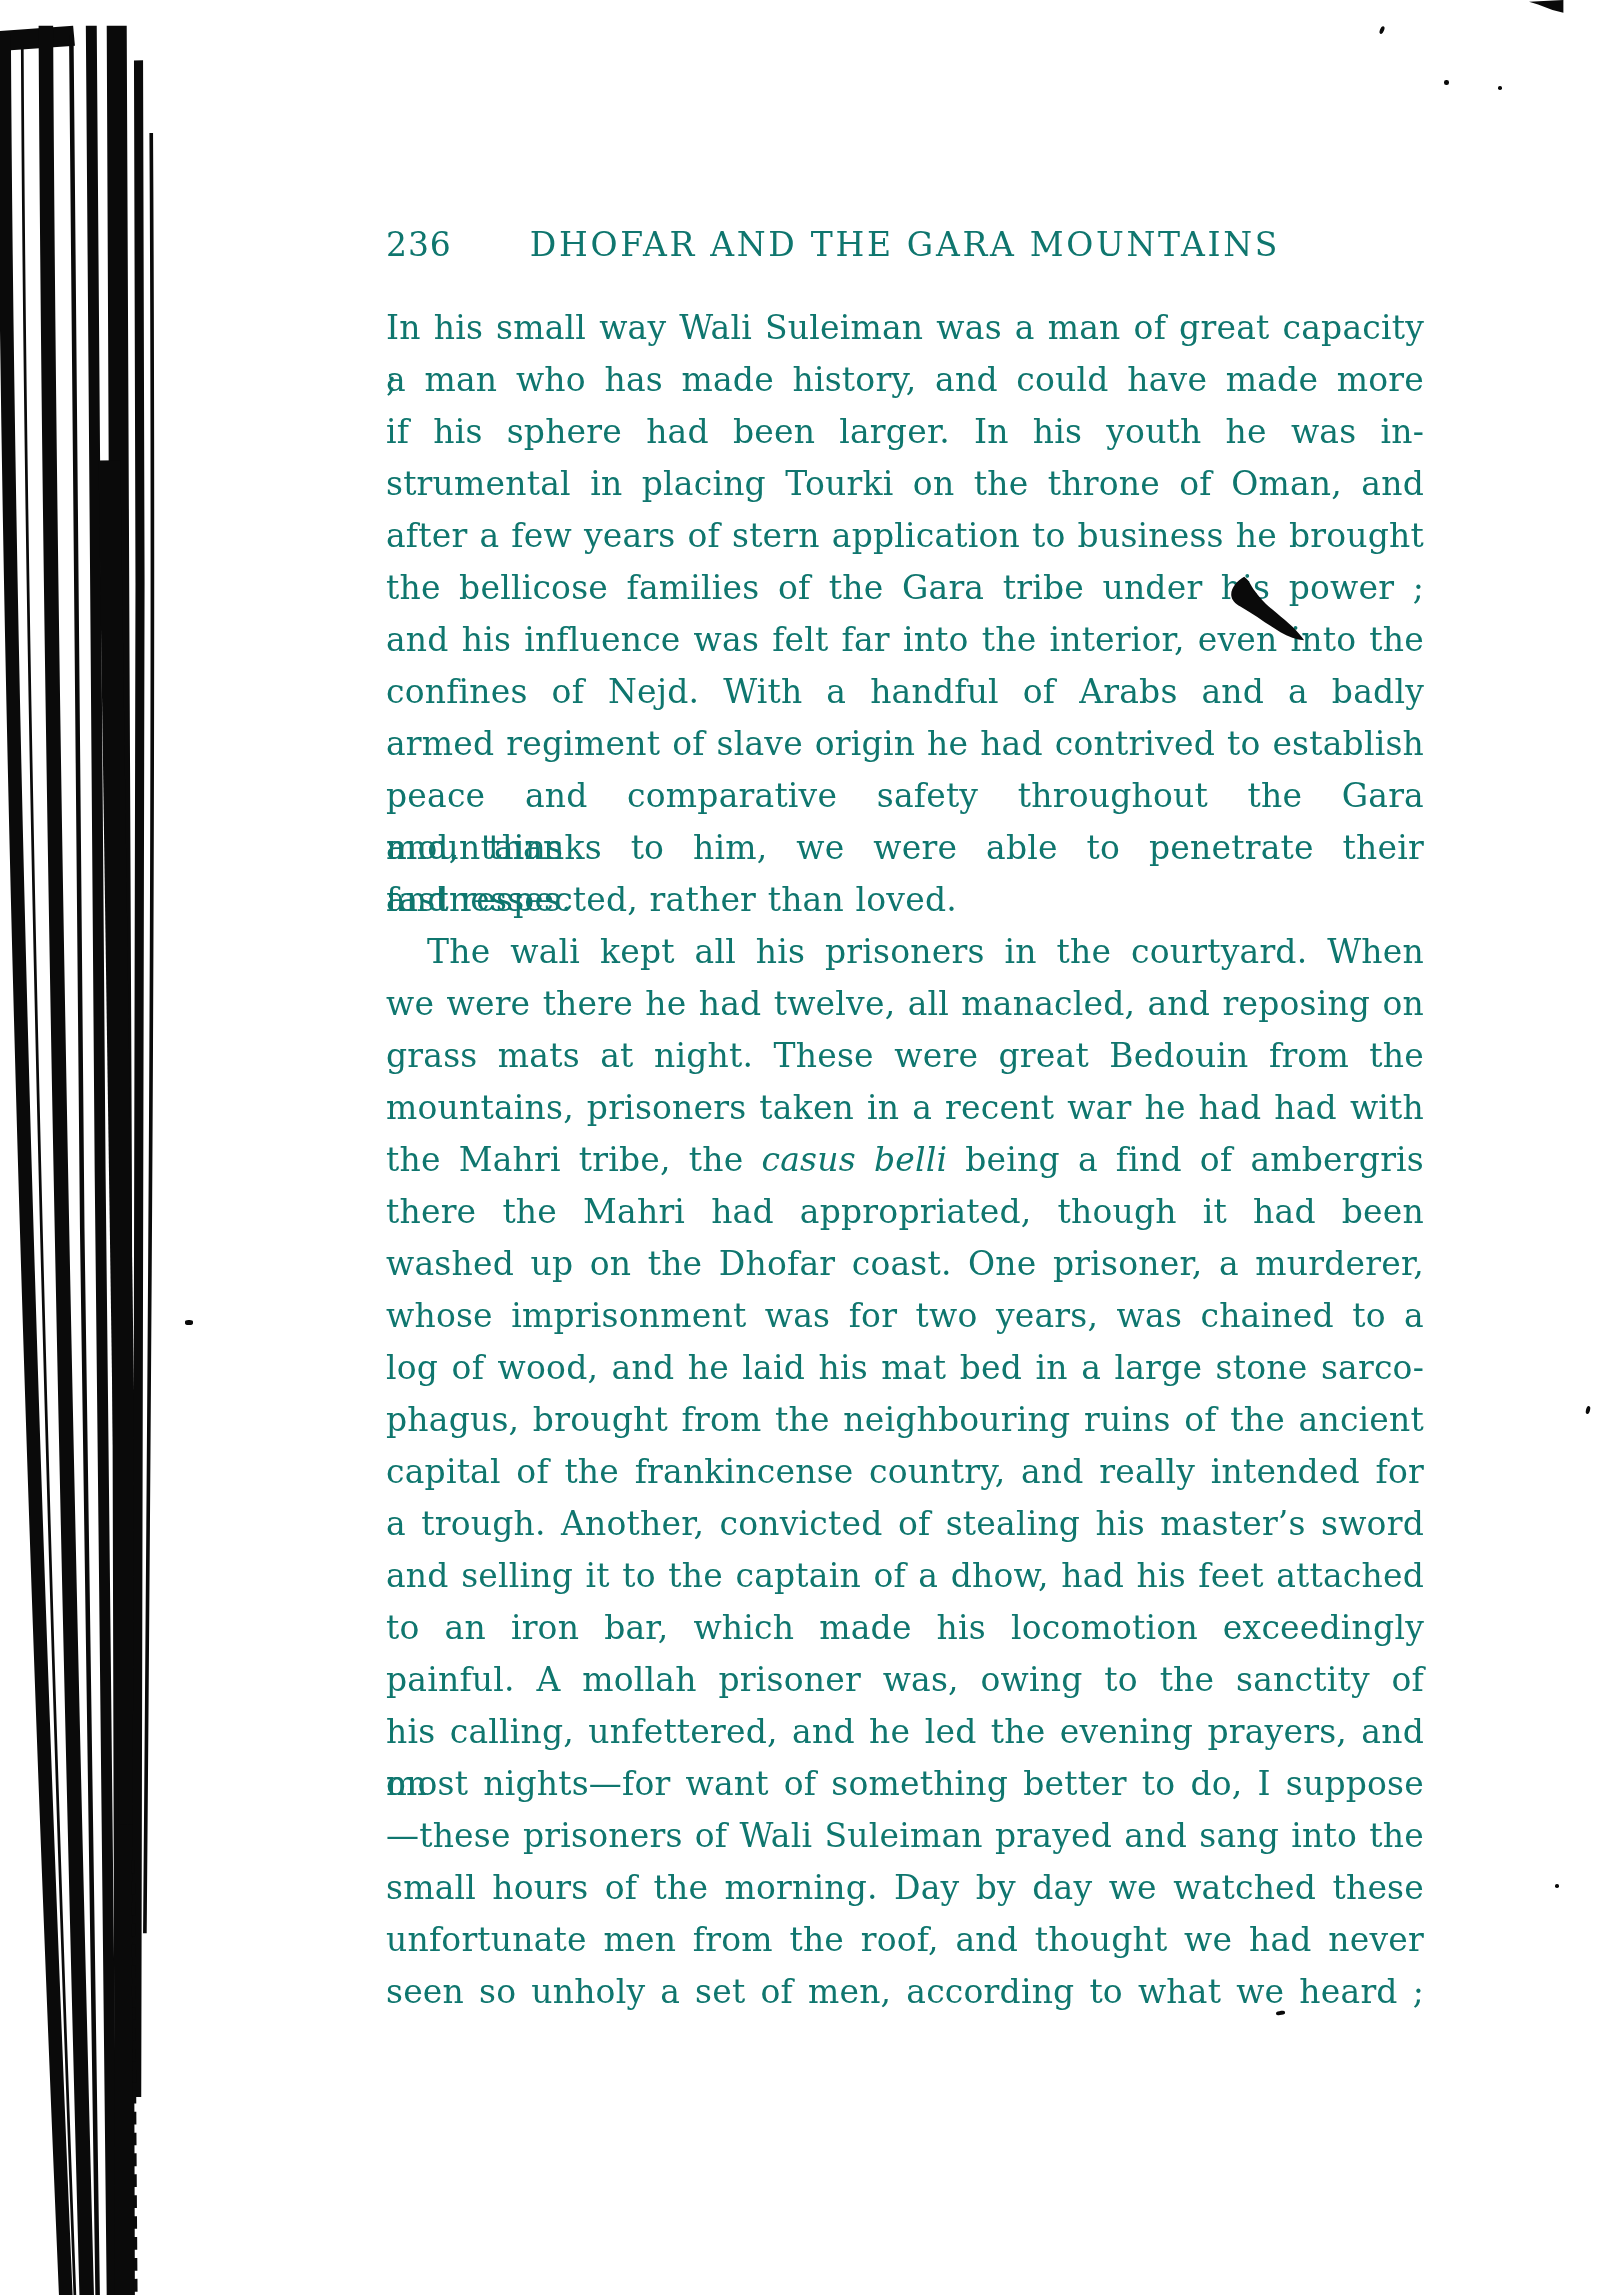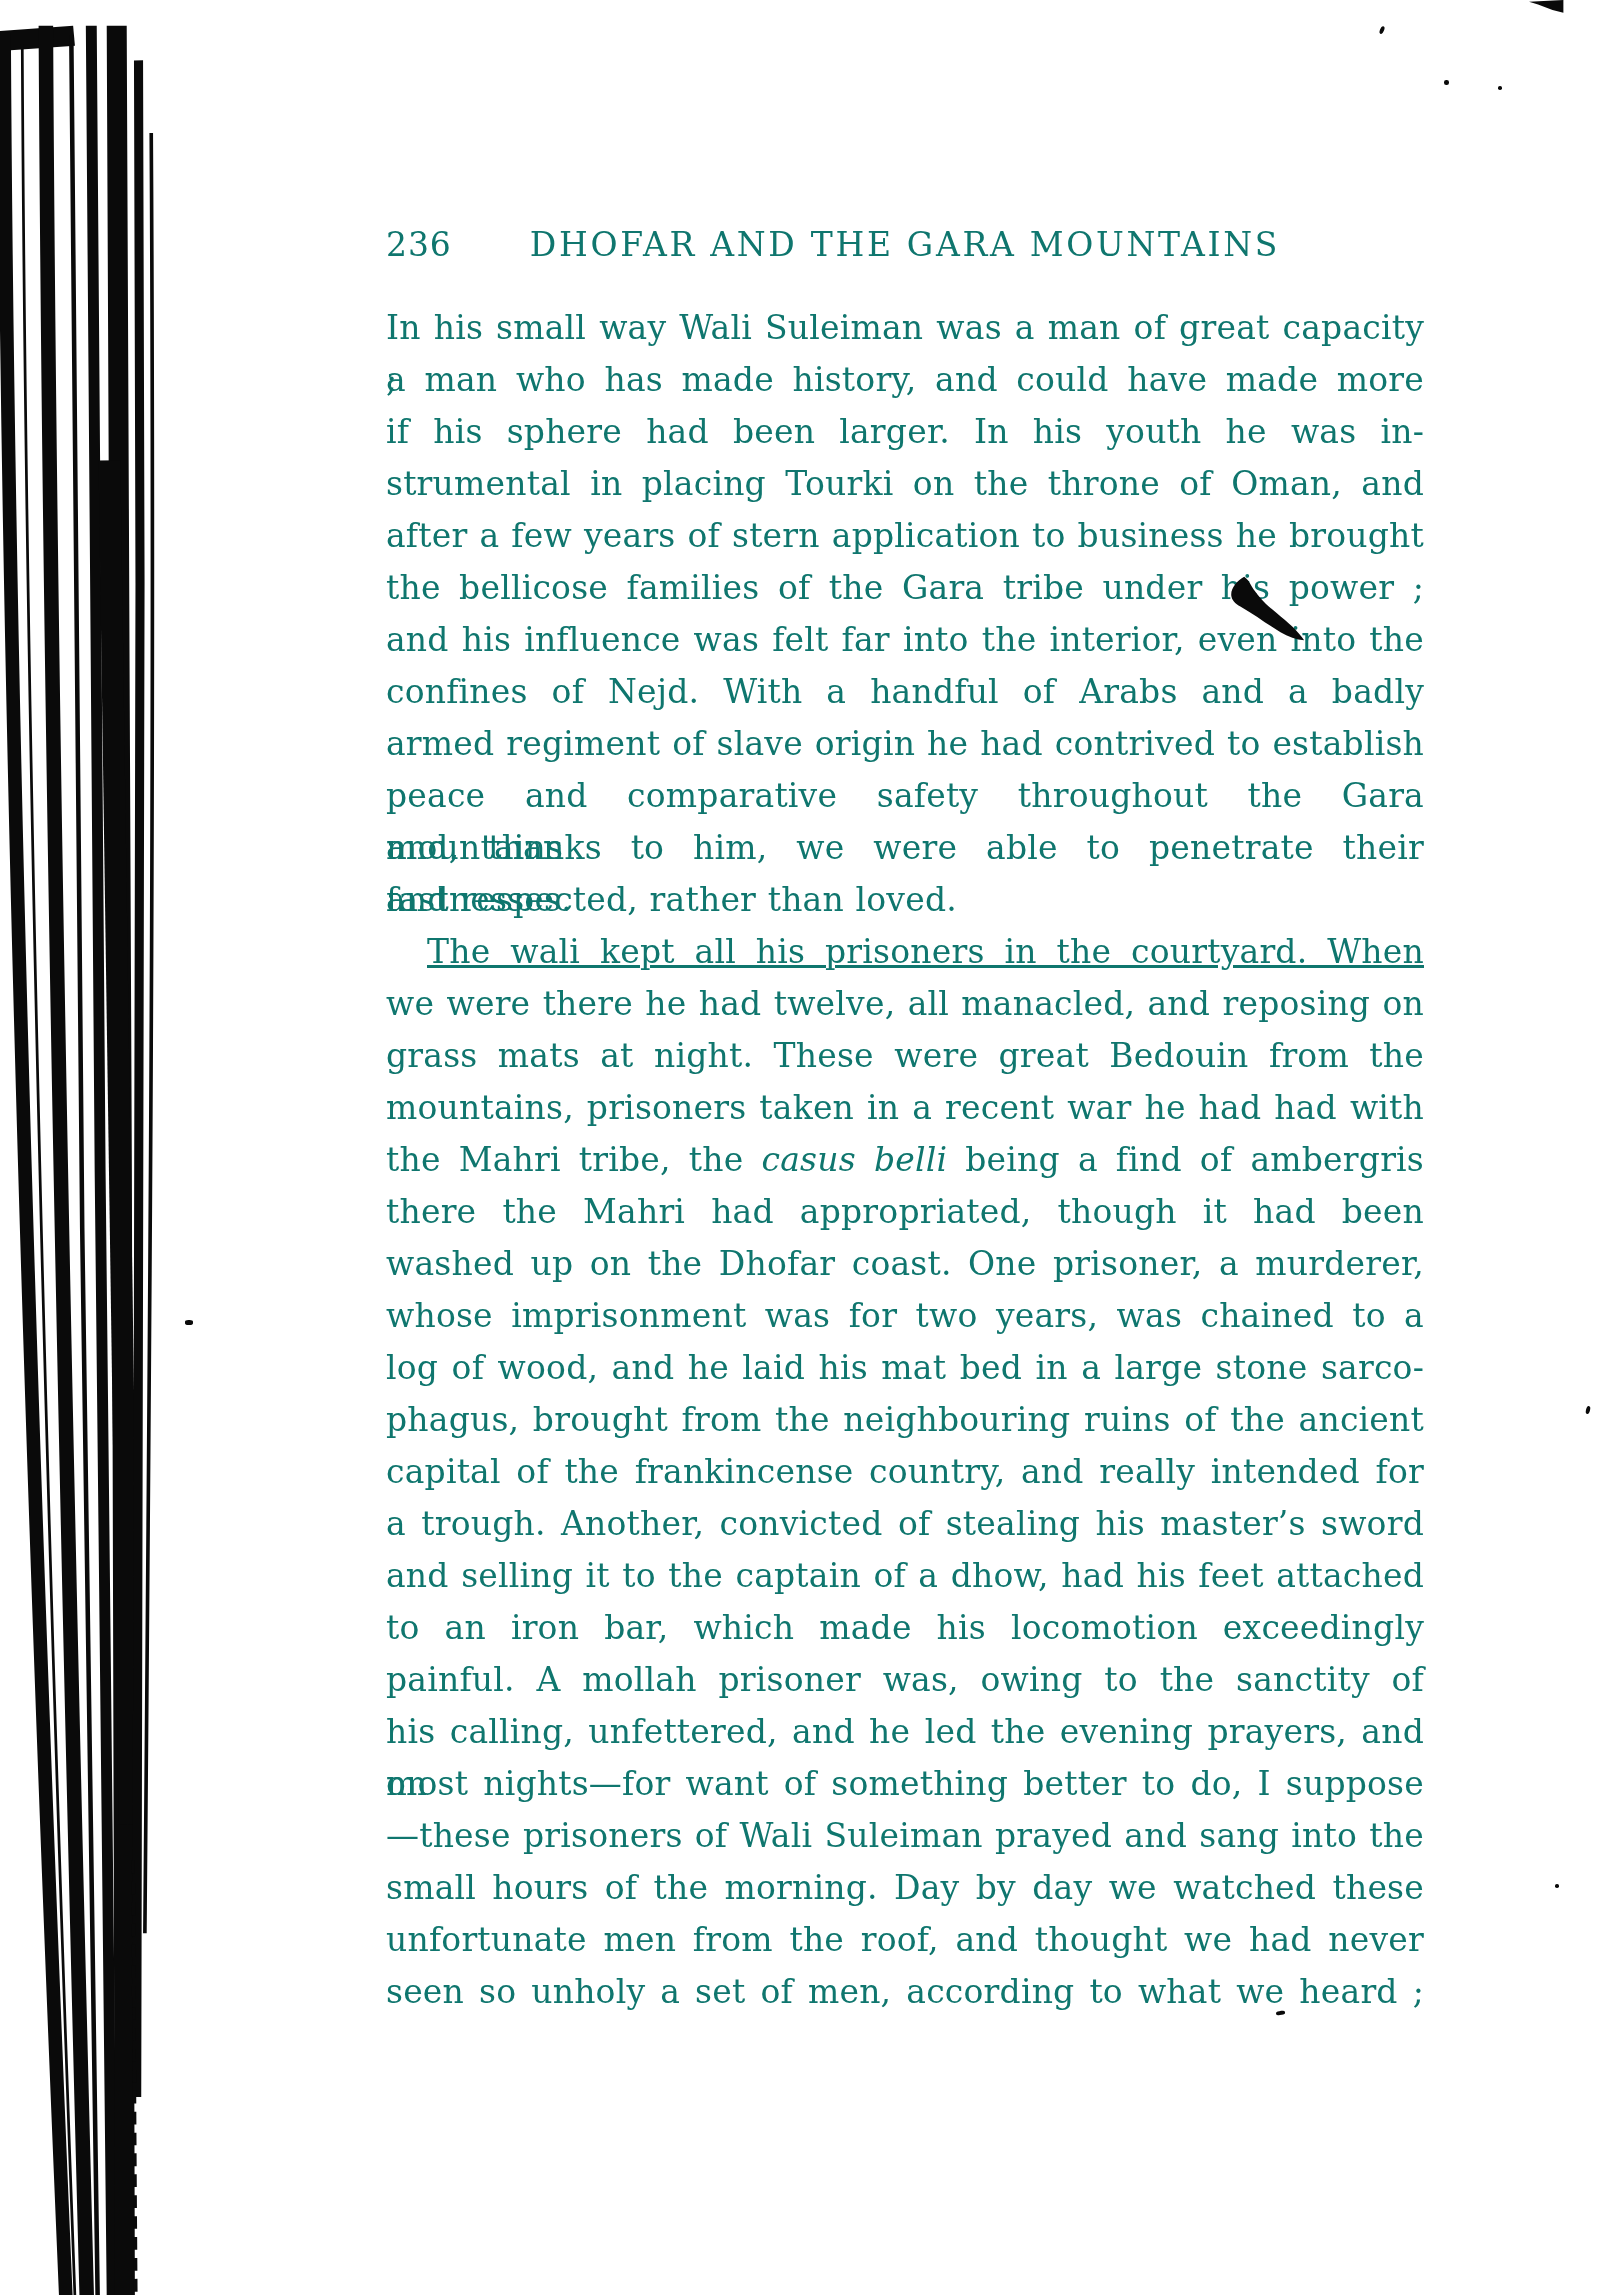--- a/index.html
+++ b/index.html
@@ -47,21 +47,21 @@
   .paragraph { margin: 0; padding: 0; }
   .line {
     height: 52px;
     line-height: 52px;
     text-align: justify;
     text-align-last: justify;
     white-space: normal;
     word-spacing: 0.9px;
     letter-spacing: 0.2px;
   }
-  .line.indent { text-indent: 41px; text-decoration: underline; }
+  .line.indent { text-indent: 41px; }
   .line.para-end { text-align-last: left; }
   .line i { font-style: italic; }
 
   
   .binding-shadow {
     position: absolute;
     left: -5.5px;
     top: 23.6px;
     width: 218px;
     height: 2273px;

